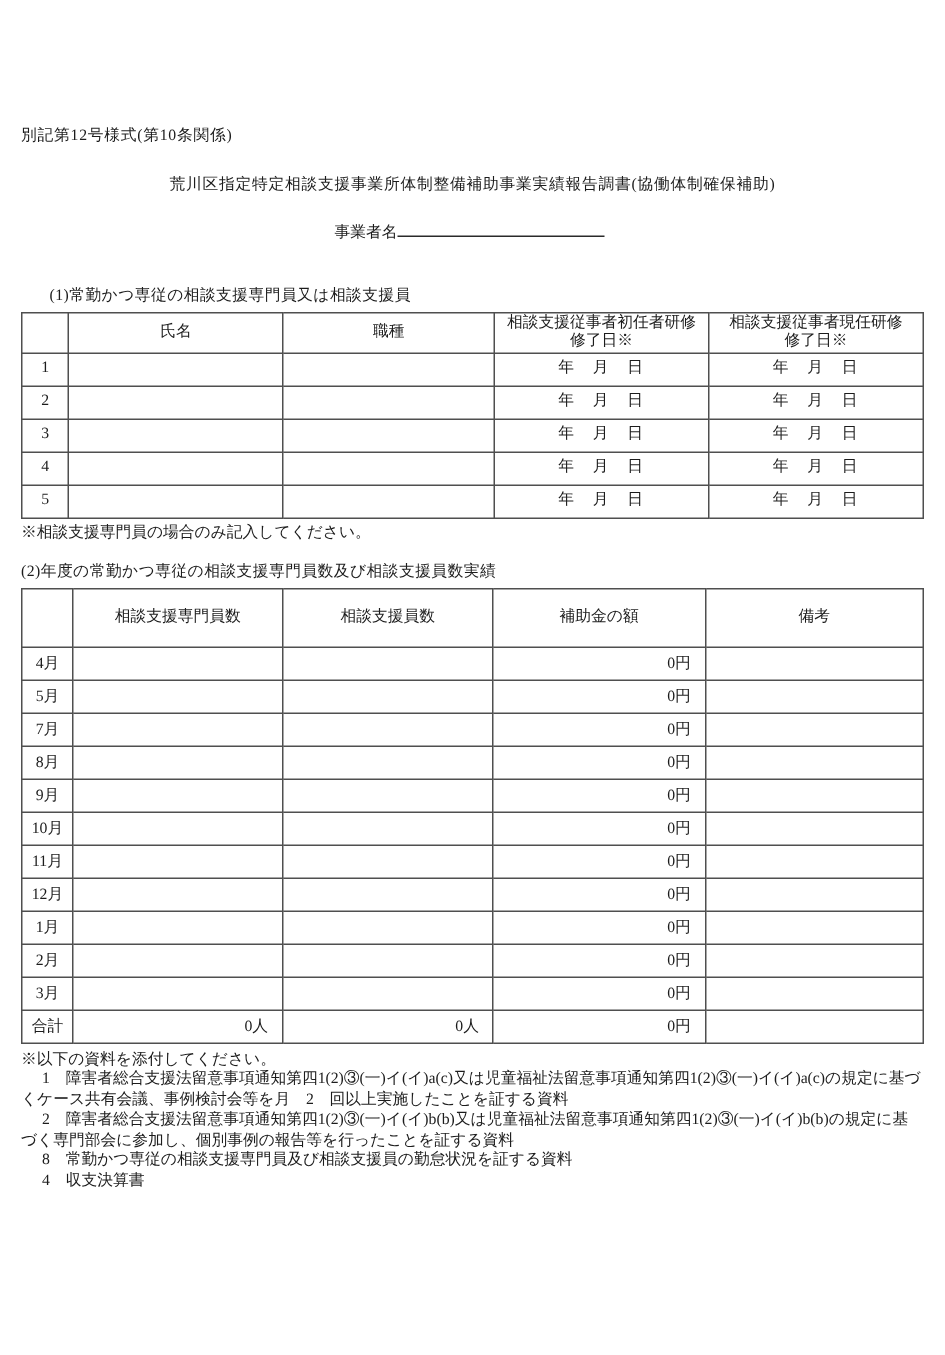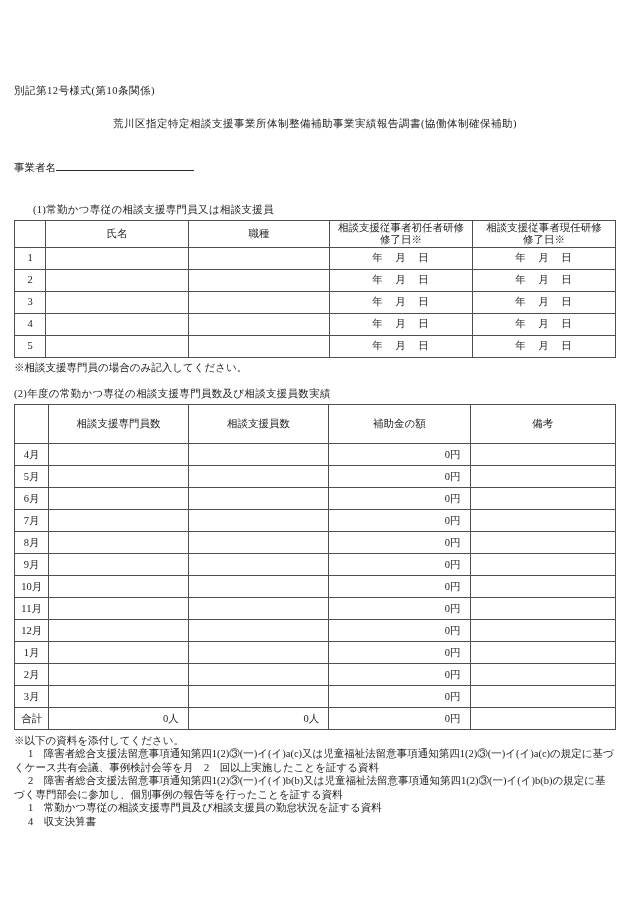--- a/index.html
+++ b/index.html
@@ -5,21 +5,21 @@
   * { margin:0; padding:0; box-sizing:border-box; }
   html,body { background:#ffffff; }
   body {
     width:630px; height:903px; overflow:hidden;
     font-family:"Liberation Serif","DejaVu Serif",serif;
     color:#1c1c1c; font-size:10.5px; line-height:1.3;
   }
   .page { padding:0 14px; }
   .form-number { padding-top:84px; letter-spacing:0.5px; }
   .form-title { margin-top:19px; text-align:center; letter-spacing:0.5px; }
-  .operator-row { margin-top:29px; text-align:left; padding-right:4px; }
+  .operator-row { margin-top:16px; text-align:center; padding-right:4px; }
   .fill-line { display:inline-block; width:138px; height:12px;
                border-bottom:1px solid #2a2a2a; vertical-align:baseline; }
   .section-heading { letter-spacing:0.3px; }
   .sec1 { margin-top:28px;margin-left:19px; }
   .sec2 { margin-top:12px; }
   table { border-collapse:collapse; width:100%; table-layout:fixed; margin-top:3px; }
   th, td { border:1px solid #4f4f4f; font-weight:normal; font-size:10.5px;
            padding:1px 5px; overflow:hidden; }
   thead th { text-align:center; white-space:pre-line; }
   #staff-table thead th { height:27px; vertical-align:middle; line-height:1.15; }
@@ -137,27 +137,20 @@
           <td></td>
         </tr>
         <tr>
           <td class="c">5月</td>
           <td class="r"></td>
           <td class="r"></td>
           <td class="r">0円</td>
           <td></td>
         </tr>
         <tr>
-          <td class="c">6月</td>
-          <td class="r"></td>
-          <td class="r"></td>
-          <td class="r">0円</td>
-          <td></td>
-        </tr>
-        <tr>
           <td class="c">7月</td>
           <td class="r"></td>
           <td class="r"></td>
           <td class="r">0円</td>
           <td></td>
         </tr>
         <tr>
           <td class="c">8月</td>
           <td class="r"></td>
           <td class="r"></td>
@@ -221,18 +214,18 @@
           <td></td>
         </tr>
       </tbody>
   </table>
 
   <div class="footnotes">
     <p class="intro">※以下の資料を添付してください。</p>
     <div id="footnote-items">
         <p>1　障害者総合支援法留意事項通知第四1(2)③(一)イ(イ)a(c)又は児童福祉法留意事項通知第四1(2)③(一)イ(イ)a(c)の規定に基づくケース共有会議、事例検討会等を月　2　回以上実施したことを証する資料</p>
         <p>2　障害者総合支援法留意事項通知第四1(2)③(一)イ(イ)b(b)又は児童福祉法留意事項通知第四1(2)③(一)イ(イ)b(b)の規定に基づく専門部会に参加し、個別事例の報告等を行ったことを証する資料</p>
-        <p>1　常勤かつ専従の相談支援専門員及び相談支援員の勤怠状況を証する資料</p>
+        <p>8　常勤かつ専従の相談支援専門員及び相談支援員の勤怠状況を証する資料</p>
         <p>4　収支決算書</p>
       </div>
   </div>
 
 </div>
 
 </body></html>

